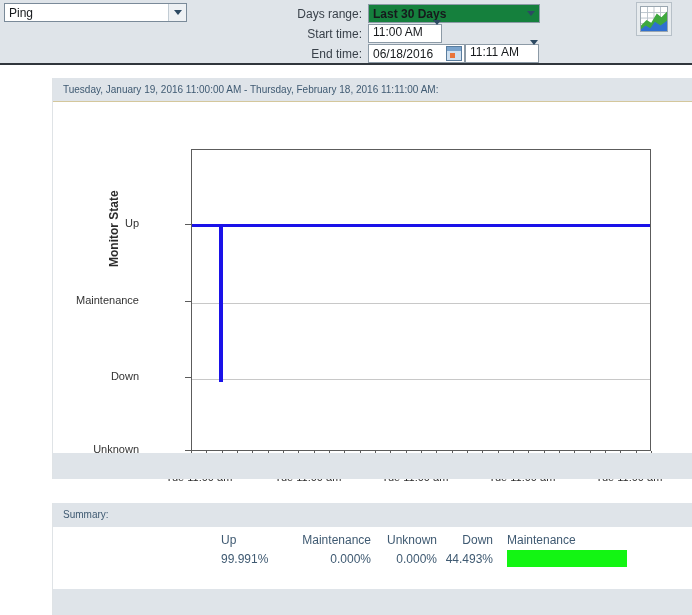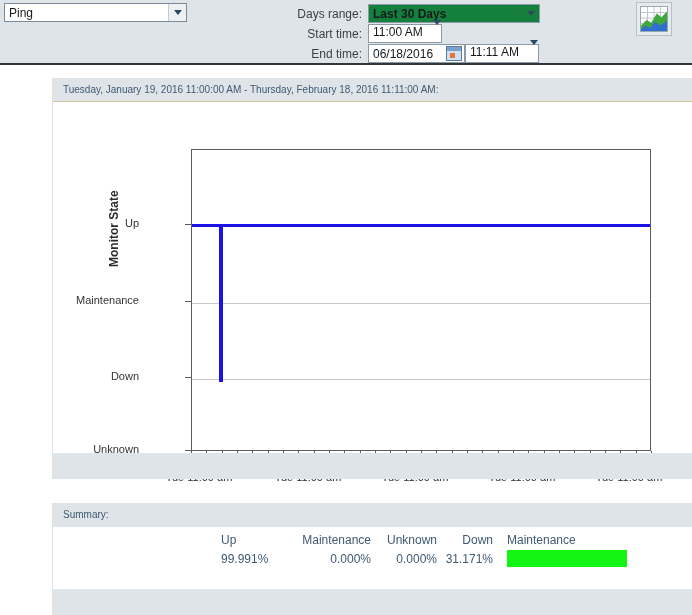--- a/index.html
+++ b/index.html
@@ -330,21 +330,21 @@
           <div class="sum-col c-up">Up</div>
           <div class="sum-col c-maint">Maintenance</div>
           <div class="sum-col c-unk">Unknown</div>
           <div class="sum-col c-down">Down</div>
           <div class="sum-col c-avail">Maintenance</div>
         </div>
         <div class="sum-row">
           <div class="sum-col c-up v">99.991%</div>
           <div class="sum-col c-maint v">0.000%</div>
           <div class="sum-col c-unk v">0.000%</div>
-          <div class="sum-col c-down v">31.171%</div>
+          <div class="sum-col c-down v">44.493%</div>
           <div class="sum-col c-avail">
             <div class="avail-track">
               <div class="avail-fill" id="avail-fill" style="width: 99.991%; background: rgb(19, 245, 19);"></div>
             </div>
           </div>
         </div>
       </div>
     </div>
   </div>
 

